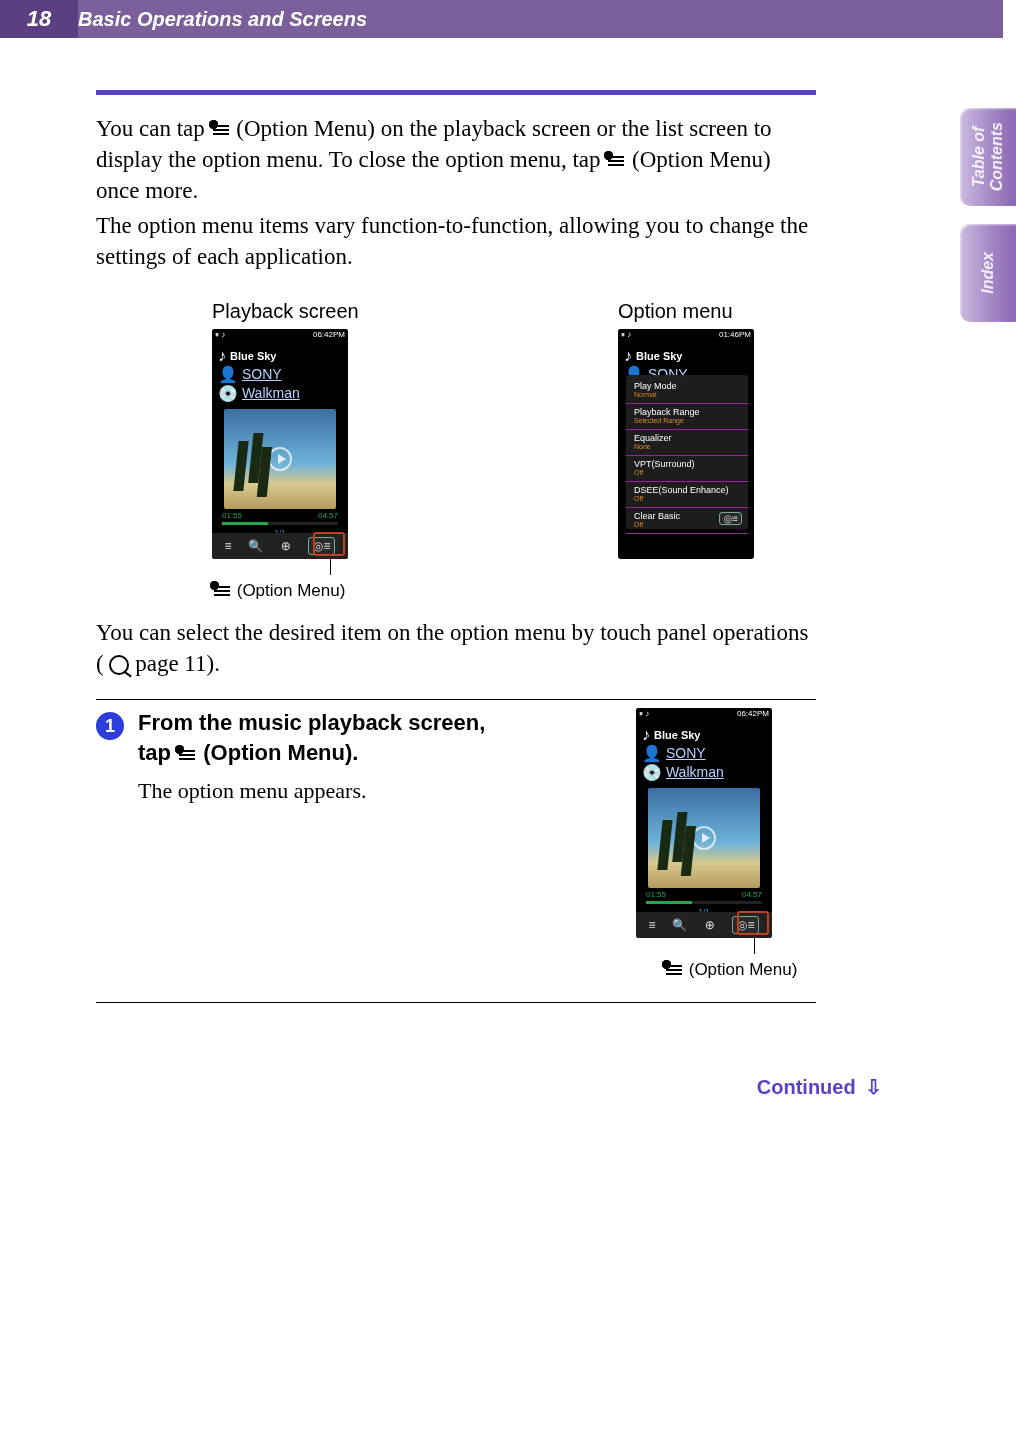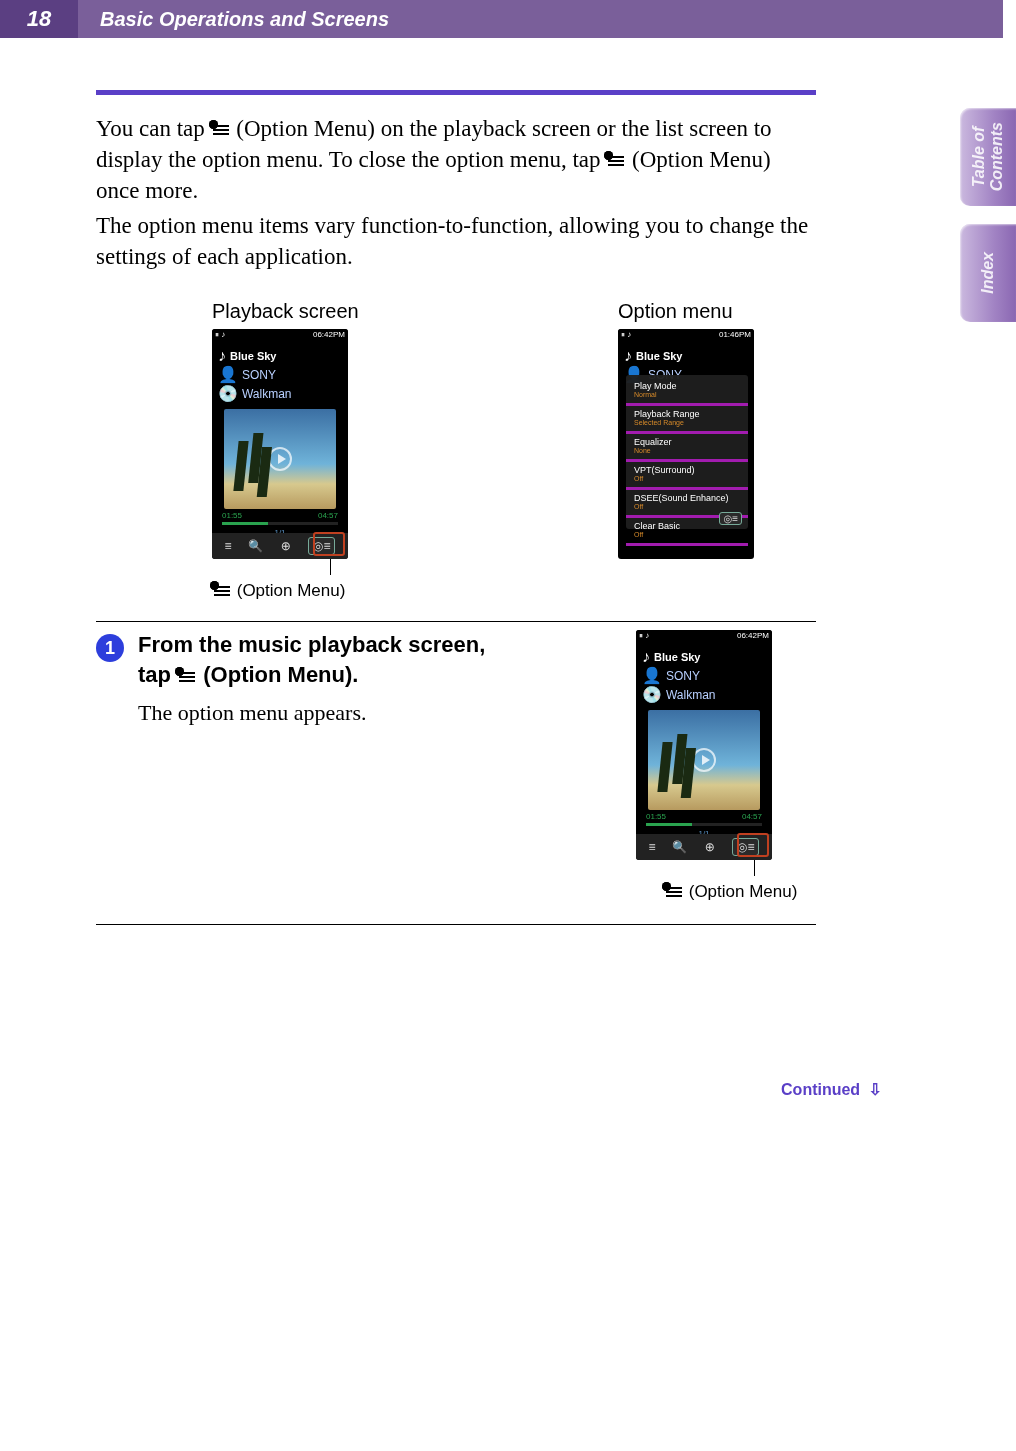--- a/index.html
+++ b/index.html
@@ -2,21 +2,21 @@
 <html><head>
 <meta charset="utf-8">
 <style>
   * { margin: 0; padding: 0; box-sizing: border-box; }
   html, body { width: 1016px; height: 1451px; font-family: Georgia, 'Times New Roman', serif; background: #fff; color: #000; }
   .page { position: relative; width: 1016px; height: 1451px; }
 
   
   .topbar { position: absolute; top: 0; left: 0; right: 13px; height: 38px; background: #7a5f9a; display: flex; align-items: center; }
   .pagenum-box { width: 78px; height: 38px; background: #5b3f82; color: #fff; font-family: Arial, sans-serif; font-weight: bold; font-style: italic; font-size: 22px; display: flex; align-items: center; justify-content: center; }
-  .section-title { color: #fff; font-family: Arial, sans-serif; font-weight: bold; font-style: italic; font-size: 20px; margin-left: 22px; }
+  .section-title { color: #fff; font-family: Arial, sans-serif; font-weight: bold; font-style: italic; font-size: 20px; }
 
   
   .sidetab { position: absolute; right: 0; width: 56px; border-radius: 10px 0 0 10px; background: linear-gradient(90deg, #cbb9df 0%, #a284c4 60%, #8a67b2 100%); display: flex; align-items: center; justify-content: center; box-shadow: inset 1px 1px 2px rgba(255,255,255,.6); }
   .sidetab-1 { top: 108px; height: 98px; }
   .sidetab-2 { top: 224px; height: 98px; }
   .sidetab-label { color: rgba(255,255,255,.85); font-family: Arial, sans-serif; font-weight: bold; font-style: italic; font-size: 16px; writing-mode: vertical-rl; text-orientation: sideways; transform: rotate(180deg); white-space: pre; text-align: center; line-height: 1.1; }
 
   
   .content { position: absolute; left: 96px; top: 90px; width: 720px; }
   .rule-top { height: 5px; background: #5a3fc7; margin-bottom: 18px; }
@@ -32,36 +32,36 @@
   
   .shots-row { display: flex; gap: 236px; margin-top: 28px; margin-left: 116px; }
   .shot-col { width: 170px; }
   .shot-caption { font-family: Arial, sans-serif; font-size: 20px; margin-bottom: 6px; white-space: nowrap; }
 
   
   .phone { width: 136px; height: 230px; background: #000; border-radius: 3px; position: relative; overflow: hidden; margin-left: 0; }
   .phone .status { height: 14px; background: #000; color: #fff; font-size: 8px; font-family: Arial; display:flex; justify-content:space-between; padding: 1px 3px; }
   .phone .song-area { padding: 4px 6px 2px; color: #fff; font-family: Arial; }
   .phone .song-title { font-size: 11px; font-weight: bold; }
-  .phone .song-meta { font-size: 12px; color: #b8d0ff; line-height: 1.2; }
+  .phone .song-meta { font-size: 14px; color: #b8d0ff; line-height: 1.2; text-decoration: underline; }
   .phone .art { margin: 4px auto 2px; width: 112px; height: 100px; background: linear-gradient(180deg,#3b6fa3 0%, #6fb3d9 55%, #d7c98e 75%, #b79a5f 100%); border-radius: 2px; position: relative; }
   .phone .art::after { content:""; position:absolute; left:12px; bottom:18px; width:10px; height:50px; background:#1a2a12; box-shadow: 14px -8px 0 0 #1a2a12, 24px 6px 0 0 #1a2a12; transform: skewX(-6deg); }
   .phone .playbtn { position:absolute; left:50%; top:50%; width:24px; height:24px; margin-left:-12px; margin-top:-12px; border:2px solid rgba(255,255,255,.7); border-radius:50%; }
   .phone .playbtn::after { content:""; position:absolute; left:8px; top:5px; border-left:8px solid rgba(255,255,255,.8); border-top:5px solid transparent; border-bottom:5px solid transparent; }
   .phone .times { display:flex; justify-content:space-between; padding:0 10px; color:#2aa34f; font-size:8px; font-family:Arial;gap:44px; }
   .phone .prog { margin:2px 10px; height:3px; background:#222; position:relative; }
   .phone .prog::after { content:""; position:absolute; left:0; top:0; height:3px; width:40%; background:#2aa34f; }
   .phone .pager { text-align:center; color:#5b93c4; font-size:8px; font-family:Arial; margin-top:3px; }
   .phone .bottombar { position:absolute; left:0; right:0; bottom:0; height:26px; background:#222; display:flex; align-items:center; justify-content:space-around; padding:0 4px; }
   .phone .bb-item { color:#ddd; font-size:12px; font-family:Arial; }
   .phone .om-box { border:1px solid #7a9; padding:1px 4px; border-radius:3px; background:#2a2a2a; }
 
   
   .phone .optlist { position:absolute; left:8px; right:6px; top:46px; bottom:30px; background:rgba(30,30,30,.96); border-radius:3px; padding:3px 0; font-family:Arial; }
-  .phone .opt-item { padding:3px 8px 5px; border-bottom:3px solid #a21caf; }
+  .phone .opt-item { padding:3px 8px 5px; border-bottom:1px solid #a21caf; }
   .phone .opt-item:last-child{ border-bottom:none; }
   .phone .opt-name { color:#fff; font-size:9px; }
   .phone .opt-val { color:#d68a2a; font-size:7px; }
   .phone .om-corner { position:absolute; right:6px; bottom:4px; border:1px solid #7a9; padding:0 3px; border-radius:3px; background:#2a2a2a; color:#ddd; font-family:Arial; font-size:10px; }
 
   .opt-highlight { position:relative; }
   .opt-highlight::after { content:""; position:absolute; right:3px; bottom:3px; width:28px; height:20px; border:2px solid #c04020; border-radius:3px; }
 
   .under-label { font-family: Arial, sans-serif; font-size: 17px; margin-top: 6px; }
   .under-label .om-icon, .step-head .om-icon { vertical-align: -2px; }
@@ -74,21 +74,21 @@
   
   .step-row { display:flex; align-items:flex-start; gap: 14px; }
   .step-badge { width:28px; height:28px; border-radius:50%; background:#2d3edc; color:#fff; font-family:Arial; font-weight:bold; font-size:18px; display:flex; align-items:center; justify-content:center; flex-shrink:0; margin-top:4px; }
   .step-text-col { flex: 1 1 auto; max-width: 370px; }
   .step-head { font-family: Arial, sans-serif; font-weight: bold; font-size: 22px; line-height:1.35; }
   .step-body { font-size: 22px; margin-top: 10px; }
   .step-shot-col { margin-left: auto; width: 180px; }
 
   .rule-bottom { height:1px; background:#000; margin-top: 22px; }
 
-  .continued { position:absolute; right: 134px; bottom: 352px; font-family: Arial; font-weight:bold; color:#5a3fc7; font-size:16px; }
+  .continued { position:absolute; right: 134px; bottom: 352px; font-family: Arial; font-weight:bold; color:#5a3fc7; font-size:20px; }
   .continued .arrow { display:inline-block; margin-left:4px; }
 
   
   .ptr-icon { display:inline-block; width:20px; height:20px; border:2px solid #000; border-radius:50%; position:relative; vertical-align:-4px; }
   .ptr-icon::after { content:""; position:absolute; right:-5px; bottom:-2px; width:9px; height:2px; background:#000; transform:rotate(35deg); }
 
   .meta-line { display:flex; align-items:center; gap:4px; }
 </style>
 </head>
 <body>
@@ -207,20 +207,25 @@
                 <div class="opt-name">Clear Basic</div>
                 <div class="opt-val">Off</div>
               </div>
           <span class="om-corner">◎≡</span>
         </div>
       </div>
     </div>
   </div>
 
   <div class="block2">
+    <div class="para">
+      <span>You can select the desired item on the option menu by touch panel operations (</span>
+      <span class="ptr-icon"></span>
+      <span> page 11).</span>
+    </div>
   </div>
 
   <div class="thin-rule"></div>
 
   <div class="step-row">
     <div class="step-badge">1</div>
     <div class="step-text-col">
       <div class="step-head">
         <span>From the music playback screen, tap </span>
         <span class="om-icon"><span class="plus">+</span></span>

